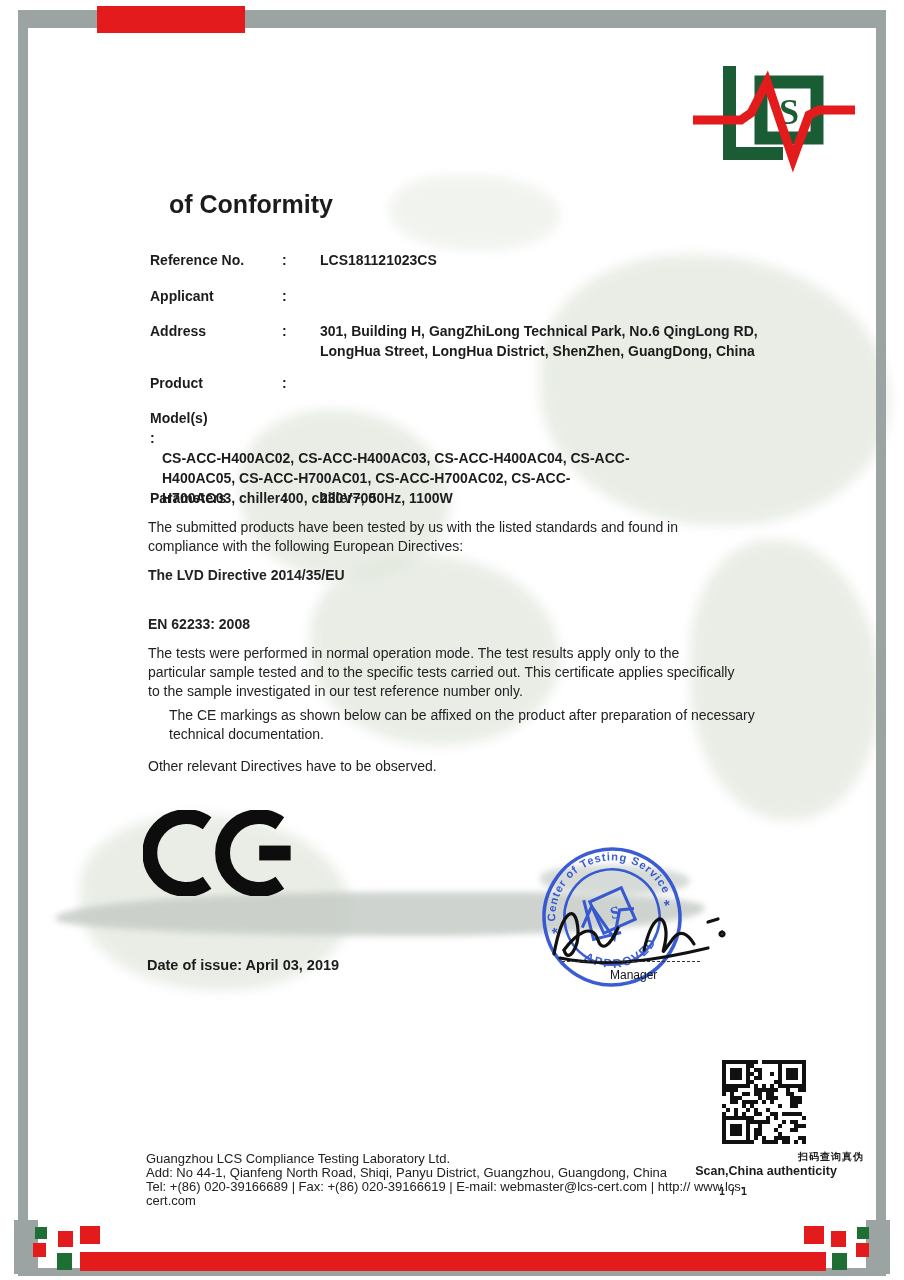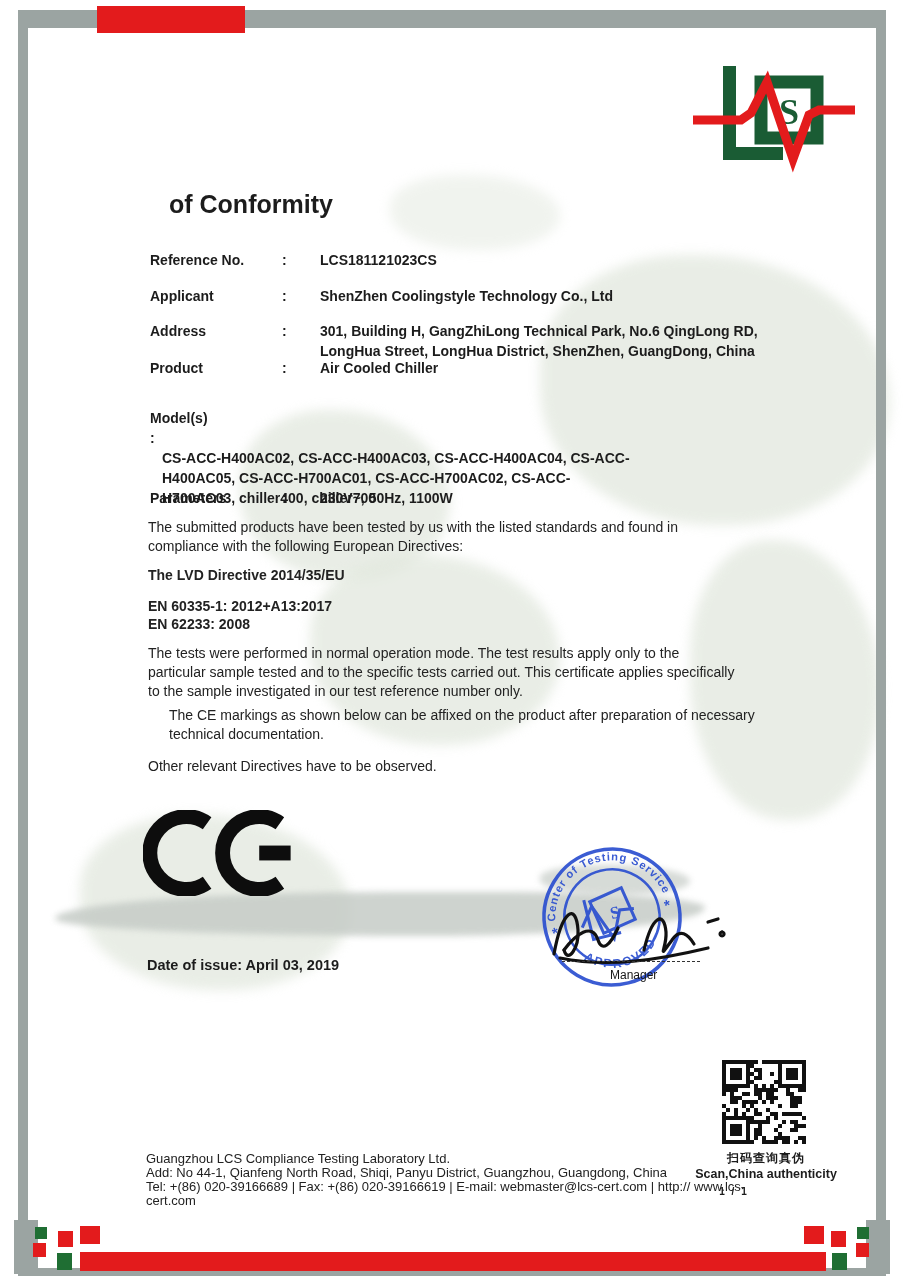--- a/index.html
+++ b/index.html
@@ -37,21 +37,21 @@
   .ce-wrap{position:absolute;left:143px;top:810px;}
   .date-line{position:absolute;left:147px;top:957px;font-size:14.5px;font-weight:bold;}
 
   .stamp{position:absolute;left:536px;top:841px;width:152px;height:152px;transform:rotate(-14deg);opacity:.92;}
   .sig{position:absolute;left:548px;top:888px;width:190px;height:95px;}
   .sig-dash{position:absolute;left:562px;top:961px;width:138px;border-bottom:1.5px dashed #333;}
   .manager{position:absolute;left:610px;top:968px;font-size:12px;color:#151515;}
 
   .qr-box{position:absolute;left:722px;top:1060px;width:84px;height:84px;}
   .qr-cap{position:absolute;left:668px;top:1150px;width:196px;text-align:center;font-weight:bold;}
-  .qr-zh{font-size:12px;letter-spacing:1px;}
+  .qr-zh{font-size:10px;letter-spacing:1px;text-align:right;}
   .qr-en{font-size:12.5px;}
   .qr-page{position:absolute;left:636px;top:1186px;width:196px;text-align:center;font-size:10px;font-weight:bold;letter-spacing:2px;}
 
   .footer{position:absolute;left:146px;top:1152px;width:600px;font-size:13px;line-height:14px;color:#222;}
 </style>
 </head>
 <body>
 
 <div class="page">
 
@@ -99,46 +99,43 @@
   <div class="title2">of Conformity</div>
 
   <div class="frow" style="left:150px;top:250px;">
     <span class="flabel">Reference No.</span>
     <span class="fcolon">:</span>
     <span class="fvalue">LCS181121023CS</span>
   </div>
   <div class="frow" style="left:150px;top:286px;">
     <span class="flabel">Applicant</span>
     <span class="fcolon">:</span>
-    <span class="fvalue">ShenZhen Coolingstyle Technology Co., Ltd</span>
   </div>
   <div class="frow" style="left:150px;top:321px;">
     <span class="flabel">Address</span>
     <span class="fcolon">:</span>
     <span class="fvalue" style="width:478px;">301, Building H, GangZhiLong Technical Park, No.6 QingLong RD, LongHua Street, LongHua District, ShenZhen, GuangDong, China</span>
   </div>
-  <div class="frow" style="left:150px;top:358px;align-items:flex-end;">
+  <div class="frow" style="left:150px;top:373px;align-items:flex-end;">
     <span class="flabel">Product</span>
     <span class="fcolon">:</span>
-    <span class="fvalue">Air Cooled Chiller</span>
   </div>
   <div class="frow" style="left:150px;top:408px;flex-direction:column;">
     <span class="flabel">Model(s)</span>
     <span class="fcolon">:</span>
     <span class="fvalue" style="width:470px;">CS-ACC-H400AC02, CS-ACC-H400AC03, CS-ACC-H400AC04, CS-ACC-H400AC05, CS-ACC-H700AC01, CS-ACC-H700AC02, CS-ACC-H700AC03, chiller400, chiller700</span>
   </div>
   <div class="frow" style="left:150px;top:488px;">
     <span class="flabel">Parameters</span>
     <span class="fcolon">:</span>
     <span class="fvalue">230V~, 50Hz, 1100W</span>
   </div>
 
   <div class="para" style="top:518px;">The submitted products have been tested by us with the listed standards and found in compliance with the following European Directives:</div>
   <div class="para bold" style="top:566px;">The LVD Directive 2014/35/EU</div>
-  <div class="para bold" style="top:597px;line-height:18px;">EN 60335-1: 2012+A13:2017</div>
   <div class="para bold" style="top:615px;line-height:18px;">EN 62233: 2008</div>
   <div class="para" style="top:644px;">The tests were performed in normal operation mode. The test results apply only to the particular sample tested and to the specific tests carried out. This certificate applies specifically to the sample investigated in our test reference number only.</div>
   <div class="para" style="top:706px;margin-left:21px;">The CE markings as shown below can be affixed on the product after preparation of necessary technical documentation.</div>
   <div class="para" style="top:757px;">Other relevant Directives have to be observed.</div>
 
   <div class="ce-wrap">
     <svg width="158" height="86" viewBox="0 0 190 104">
       <path d="M 77,16 A 44 44 0 1 0 77,88" fill="none" stroke="#0d0d0d" stroke-width="18"></path>
       <path d="M 165,16 A 44 44 0 1 0 165,88" fill="none" stroke="#0d0d0d" stroke-width="18"></path>
       <path d="M 140,52 H 178" fill="none" stroke="#0d0d0d" stroke-width="18"></path>

